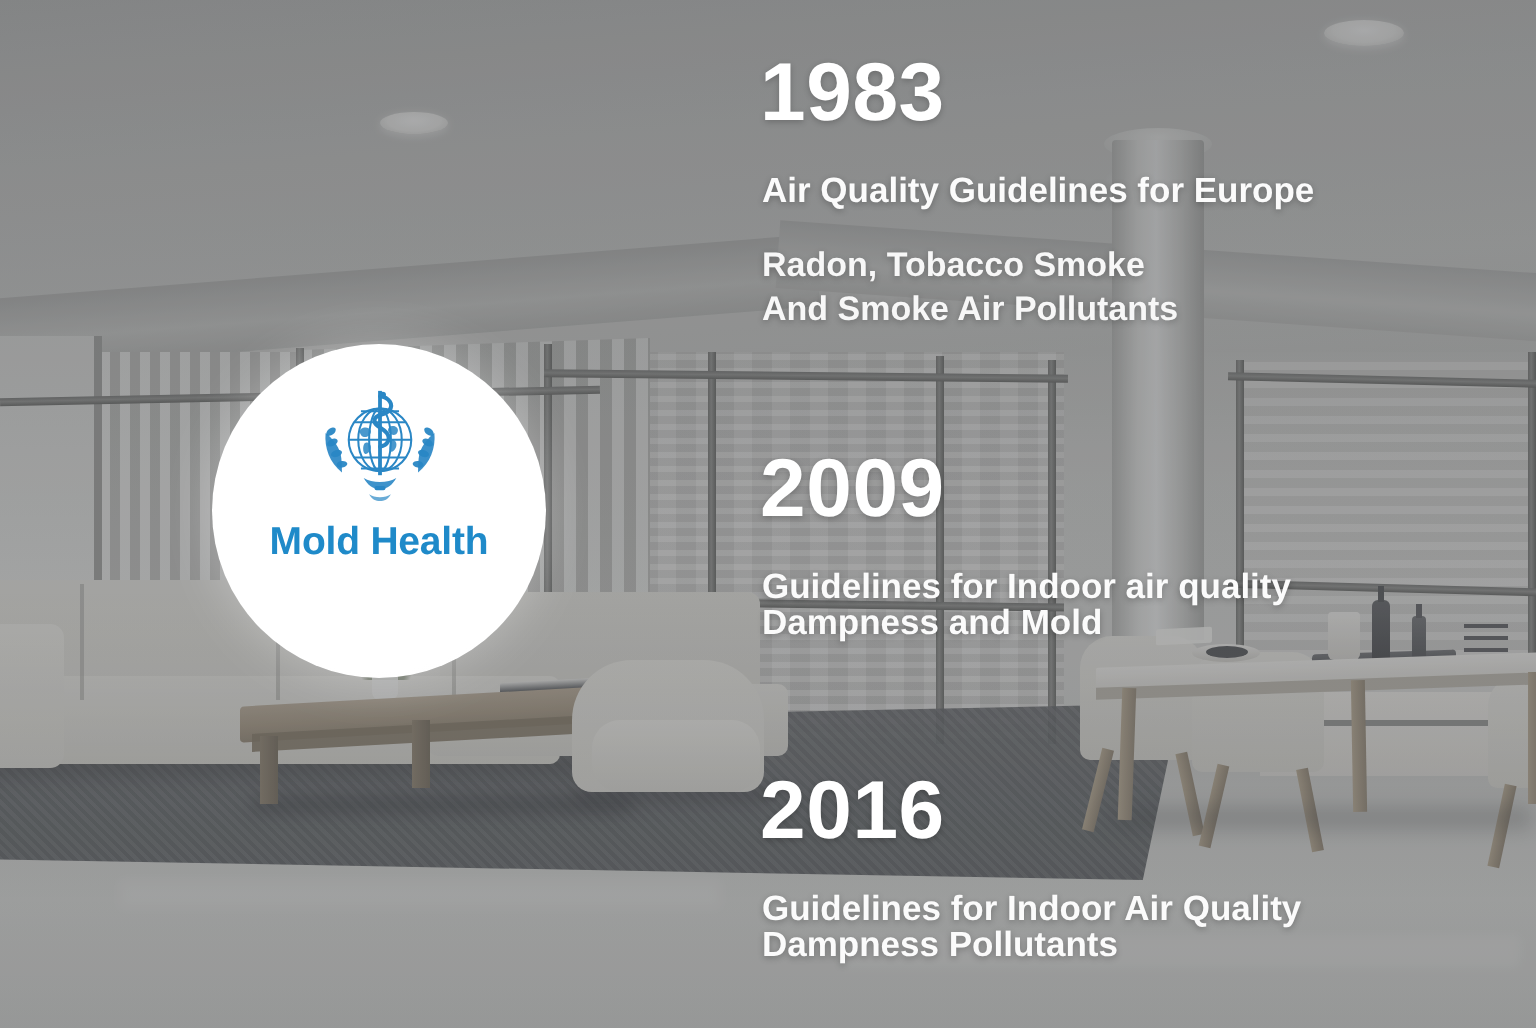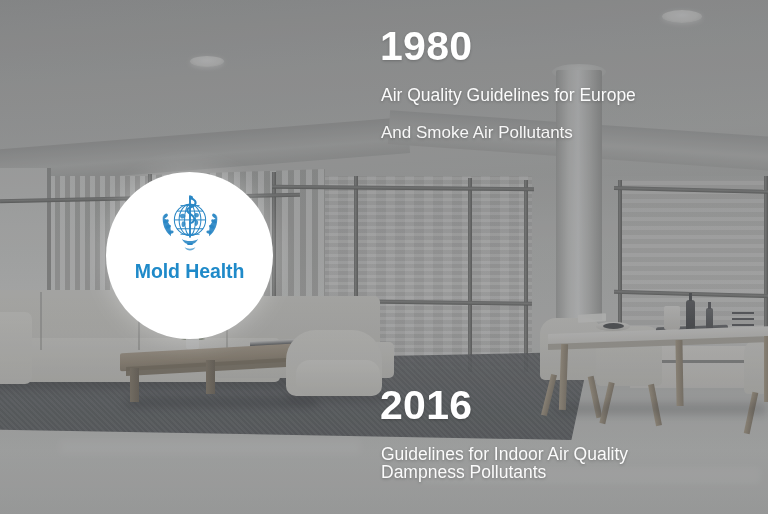--- a/index.html
+++ b/index.html
@@ -334,21 +334,21 @@
     margin-top: 20px;
     text-shadow: 0 1px 3px rgba(0,0,0,.26);
   }
   .tl-sub {
     color: #f7f7f7;
     font-size: 17px;
     line-height: 1.32;
     margin-top: 17px;
     text-shadow: 0 1px 3px rgba(0,0,0,.26);
   }
-  .tl-sub span, .tl-head span { display: block; white-space: nowrap; }
+  .tl-sub span, .tl-head span { display: block; white-space: nowrap; font-weight: bold; }
 
   .e1 { top: 26px; }
   .e2 { top: 224px; }
   .e3 { top: 385px; }
 </style>
 </head>
 <body>
 
 <div class="stage">
 
@@ -499,29 +499,37 @@
       </g>
     </svg>
     <div class="who-name">
       <span>Mold Health</span>
     </div>
   </div>
 
   <div class="timeline">
 
     <div class="tl-entry e1">
-      <div class="tl-year">1980</div>
+      <div class="tl-year">1983</div>
       <div class="tl-head">
         <span>Air Quality Guidelines for Europe</span>
       </div>
       <div class="tl-sub">
+        <span>Radon, Tobacco Smoke</span>
         <span>And Smoke Air Pollutants</span>
       </div>
     </div>
 
+    <div class="tl-entry e2">
+      <div class="tl-year">2009</div>
+      <div class="tl-head">
+        <span>Guidelines for Indoor air quality</span>
+        <span>Dampness and Mold</span>
+      </div>
+    </div>
 
     <div class="tl-entry e3">
       <div class="tl-year">2016</div>
       <div class="tl-head">
         <span>Guidelines for Indoor Air Quality</span>
         <span>Dampness Pollutants</span>
       </div>
     </div>
 
   </div>

